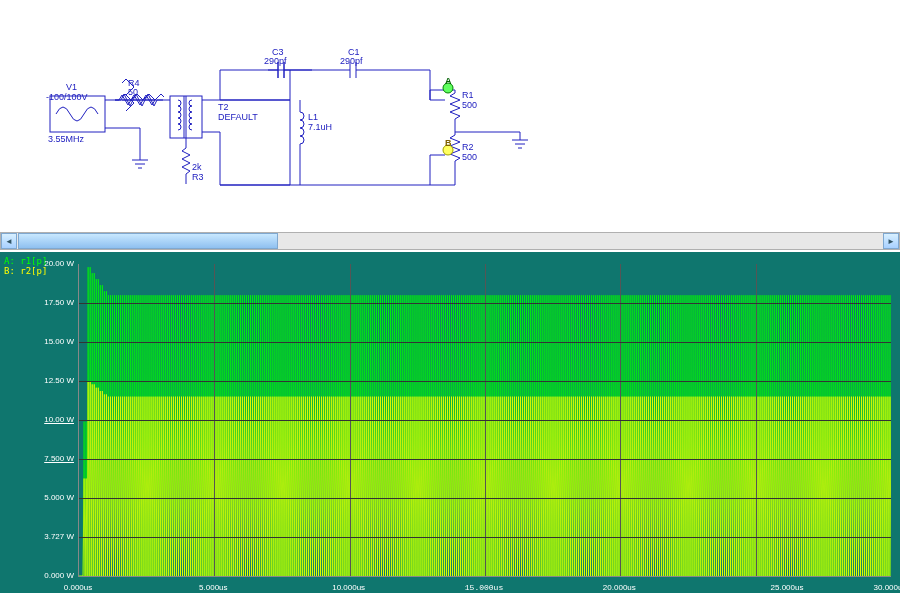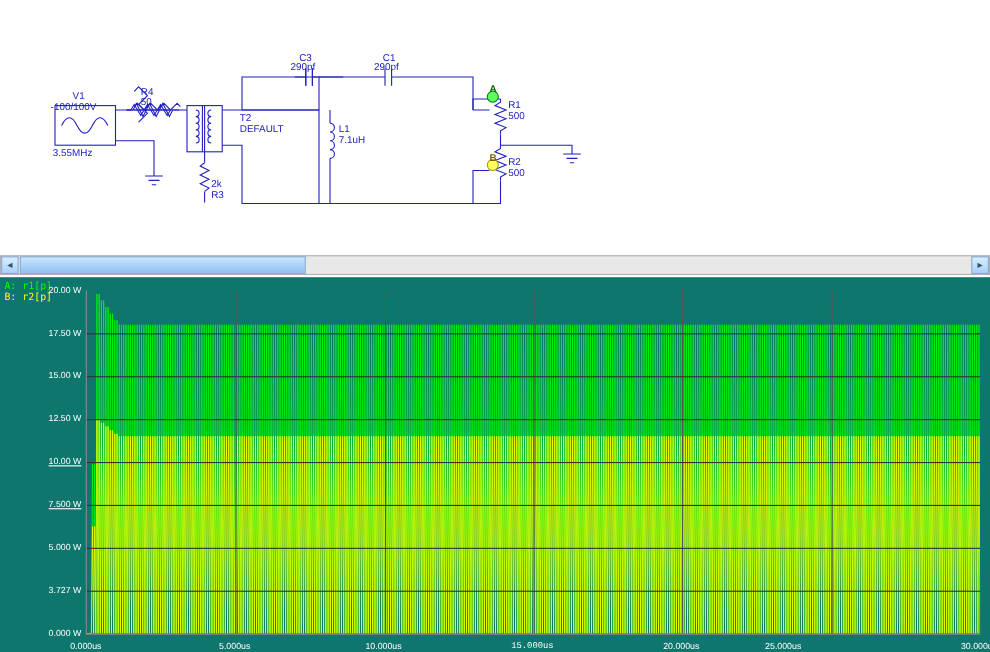--- a/index.html
+++ b/index.html
@@ -167,16 +167,16 @@
       <div class="grid-h" style="top: 195px;"></div>
       <div class="grid-h" style="top: 234px;"></div>
       <div class="grid-h" style="top: 273px;"></div>
     </div>
   <div class="xaxis" id="xaxis">
       <div style="left: 78px; bottom: 1px;">0.000us</div>
       <div style="left: 213.333px; bottom: 1px;">5.000us</div>
       <div style="left: 348.667px; bottom: 1px;">10.000us</div>
       <div style="left: 484px; bottom: 1px; font-family: Liberation Mono, monospace;">15.000us</div>
       <div style="left: 619.333px; bottom: 1px;">20.000us</div>
-      <div style="left: 712px; bottom: 1px; margin-top: 43px;">25.000us</div>
+      <div style="left: 787px; bottom: 1px; margin-top: 43px;">25.000us</div>
       <div style="left: 890px; bottom: 1px;">30.000us</div>
     </div>
 </div>
 
 </body></html>

